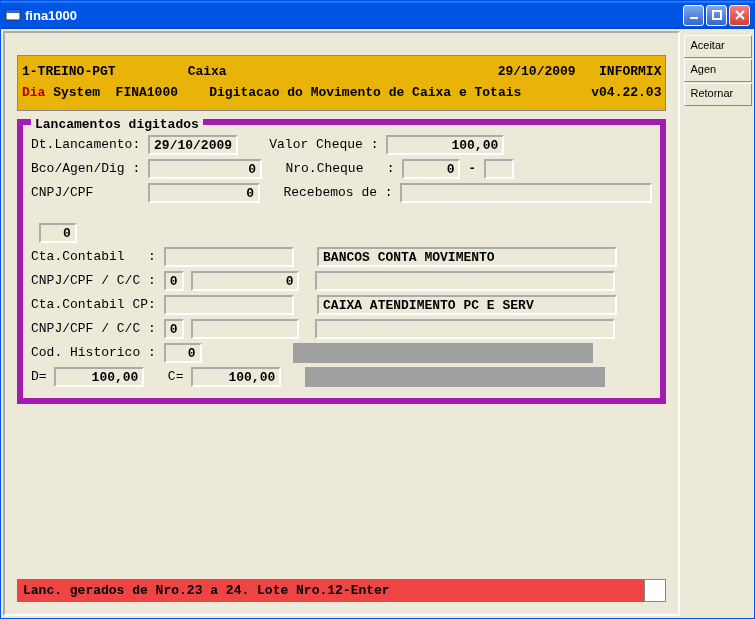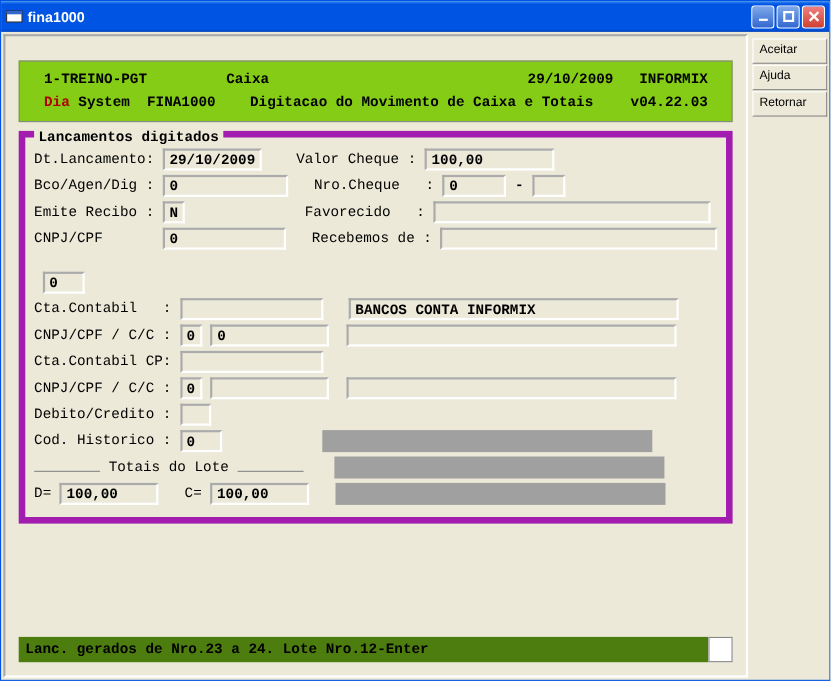--- a/index.html
+++ b/index.html
@@ -77,22 +77,22 @@
     border-top-color: #fff;
     border-left-color: #fff;
     font-family: Tahoma, sans-serif;
     font-size: 11px;
     text-align: left;
     padding: 3px 5px;
     cursor: default;
   }
   .header {
     border: 1px solid #888;
-    padding: 6px 22px;
-    background: #84cc16;
+    padding: 6px 4px;
+    background: #eab308;
     margin: 14px 4px 6px 4px;
     font-weight: bold;
     line-height: 1.6;
   }
   .header-row { display: flex; white-space: pre; }
   .hl-red { color: #b00000; }
   .fieldset {
     border: 6px solid #a21caf;
     margin: 2px 4px;
     padding: 4px 8px 8px 8px;
@@ -119,36 +119,36 @@
     border: 2px inset #fff;
     background: #ece9d8;
     height: 20px;
     padding: 1px 4px;
     font-family: inherit;
     font-size: inherit;
     font-weight: bold;
     display: inline-block;
     vertical-align: middle;
   }
-  .input.right { text-align: left; }
+  .input.right { text-align: right; }
   .gray-input {
     background: #a0a0a0;
     height: 20px;
     display: inline-block;
     padding: 1px 4px;
     font-weight: bold;
   }
   .status {
     margin: 10px 4px 4px 4px;
     display: flex;
     align-items: stretch;
   }
   .status-text {
     flex: 1;
-    background: #4d7c0f;
+    background: #ef4444;
     padding: 4px 6px;
     font-weight: bold;
   }
   .status-box {
     width: 22px;
     background: #fff;
     border: 1px solid #888;
   }
 </style>
 </head>
@@ -224,29 +224,20 @@
           <span> </span>
           <span class="input right" style="width:114px">0</span>
           <span>   </span>
           <span class="label">Nro.Cheque   :</span>
           <span> </span>
           <span class="input right" style="width:58px">0</span>
           <span> </span><span>-</span><span> </span>
           <span class="input" style="width:30px"></span>
         </div>
 
-        <div class="row">
-          <span class="label">Emite Recibo :</span>
-          <span> </span>
-          <span class="input" style="width:20px">N</span>
-          <span style="width:94px;display:inline-block"></span>
-          <span class="label" style="margin-left:15px">Favorecido   :</span>
-          <span> </span>
-          <span class="input" style="width:252px"></span>
-        </div>
 
         <div class="row">
           <span class="label">CNPJ/CPF</span>
           <span>       </span>
           <span class="input right" style="width:112px">0</span>
           <span>   </span>
           <span class="label">Recebemos de :</span>
           <span> </span>
           <span class="input" style="width:252px"></span>
         </div>
@@ -256,75 +247,62 @@
         <div class="row">
           <span> </span>
           <span class="input right" style="width:38px">0</span>
         </div>
 
         <div class="row">
           <span class="label">Cta.Contabil   :</span>
           <span> </span>
           <span class="input" style="width:130px"></span>
           <span>   </span>
-          <span class="input" style="width:300px">BANCOS CONTA INFORMIX</span>
+          <span class="input" style="width:300px">BANCOS CONTA MOVIMENTO</span>
         </div>
 
         <div class="row">
           <span class="label">CNPJ/CPF / C/C :</span>
           <span> </span>
           <span class="input right" style="width:20px">0</span>
           <span> </span>
           <span class="input right" style="width:108px">0</span>
           <span>  </span>
           <span class="input" style="width:300px"></span>
         </div>
 
         <div class="row">
           <span class="label">Cta.Contabil CP:</span>
           <span> </span>
           <span class="input" style="width:130px"></span>
           <span>   </span>
+          <span class="input" style="width:300px">CAIXA ATENDIMENTO PC E SERV</span>
         </div>
 
         <div class="row">
           <span class="label">CNPJ/CPF / C/C :</span>
           <span> </span>
           <span class="input right" style="width:20px">0</span>
           <span> </span>
           <span class="input" style="width:108px"></span>
           <span>  </span>
           <span class="input" style="width:300px"></span>
         </div>
 
-        <div class="row">
-          <span class="label">Debito/Credito :</span>
-          <span> </span>
-          <span class="input" style="width:28px"></span>
-        </div>
 
 
         <div class="row">
           <span class="label">Cod. Historico :</span>
           <span> </span>
           <span class="input right" style="width:38px">0</span>
           <span style="display:inline-block;width:68px"></span>
           <span>   </span>
           <span class="gray-input" style="width:300px"></span>
         </div>
 
-        <div class="row">
-          <span style="display:inline-block;width:60px;border-top:1px solid #888;height:1px;margin-top:8px"></span>
-          <span> </span>
-          <span class="label">Totais do Lote</span>
-          <span> </span>
-          <span style="display:inline-block;width:60px;border-top:1px solid #888;height:1px;margin-top:8px"></span>
-          <span style="display:inline-block;width:28px"></span>
-          <span class="gray-input" style="width:300px"></span>
-        </div>
 
         <div class="row">
           <span class="label">D=</span>
           <span> </span>
           <span class="input right" style="width:90px">100,00</span>
           <span>   </span>
           <span class="label">C=</span>
           <span> </span>
           <span class="input right" style="width:90px">100,00</span>
           <span>   </span>
@@ -335,17 +313,17 @@
       <div style="flex:1"></div>
 
       <div class="status">
         <div class="status-text">Lanc. gerados de Nro.23 a 24. Lote Nro.12-Enter</div>
         <div class="status-box"></div>
       </div>
     </div>
 
     <div class="side-panel">
       <div class="side-btn">Aceitar</div>
-      <div class="side-btn">Ajuda</div>
+      <div class="side-btn">Agen</div>
       <div class="side-btn">Retornar</div>
     </div>
   </div>
 </div>
 
 </body></html>

